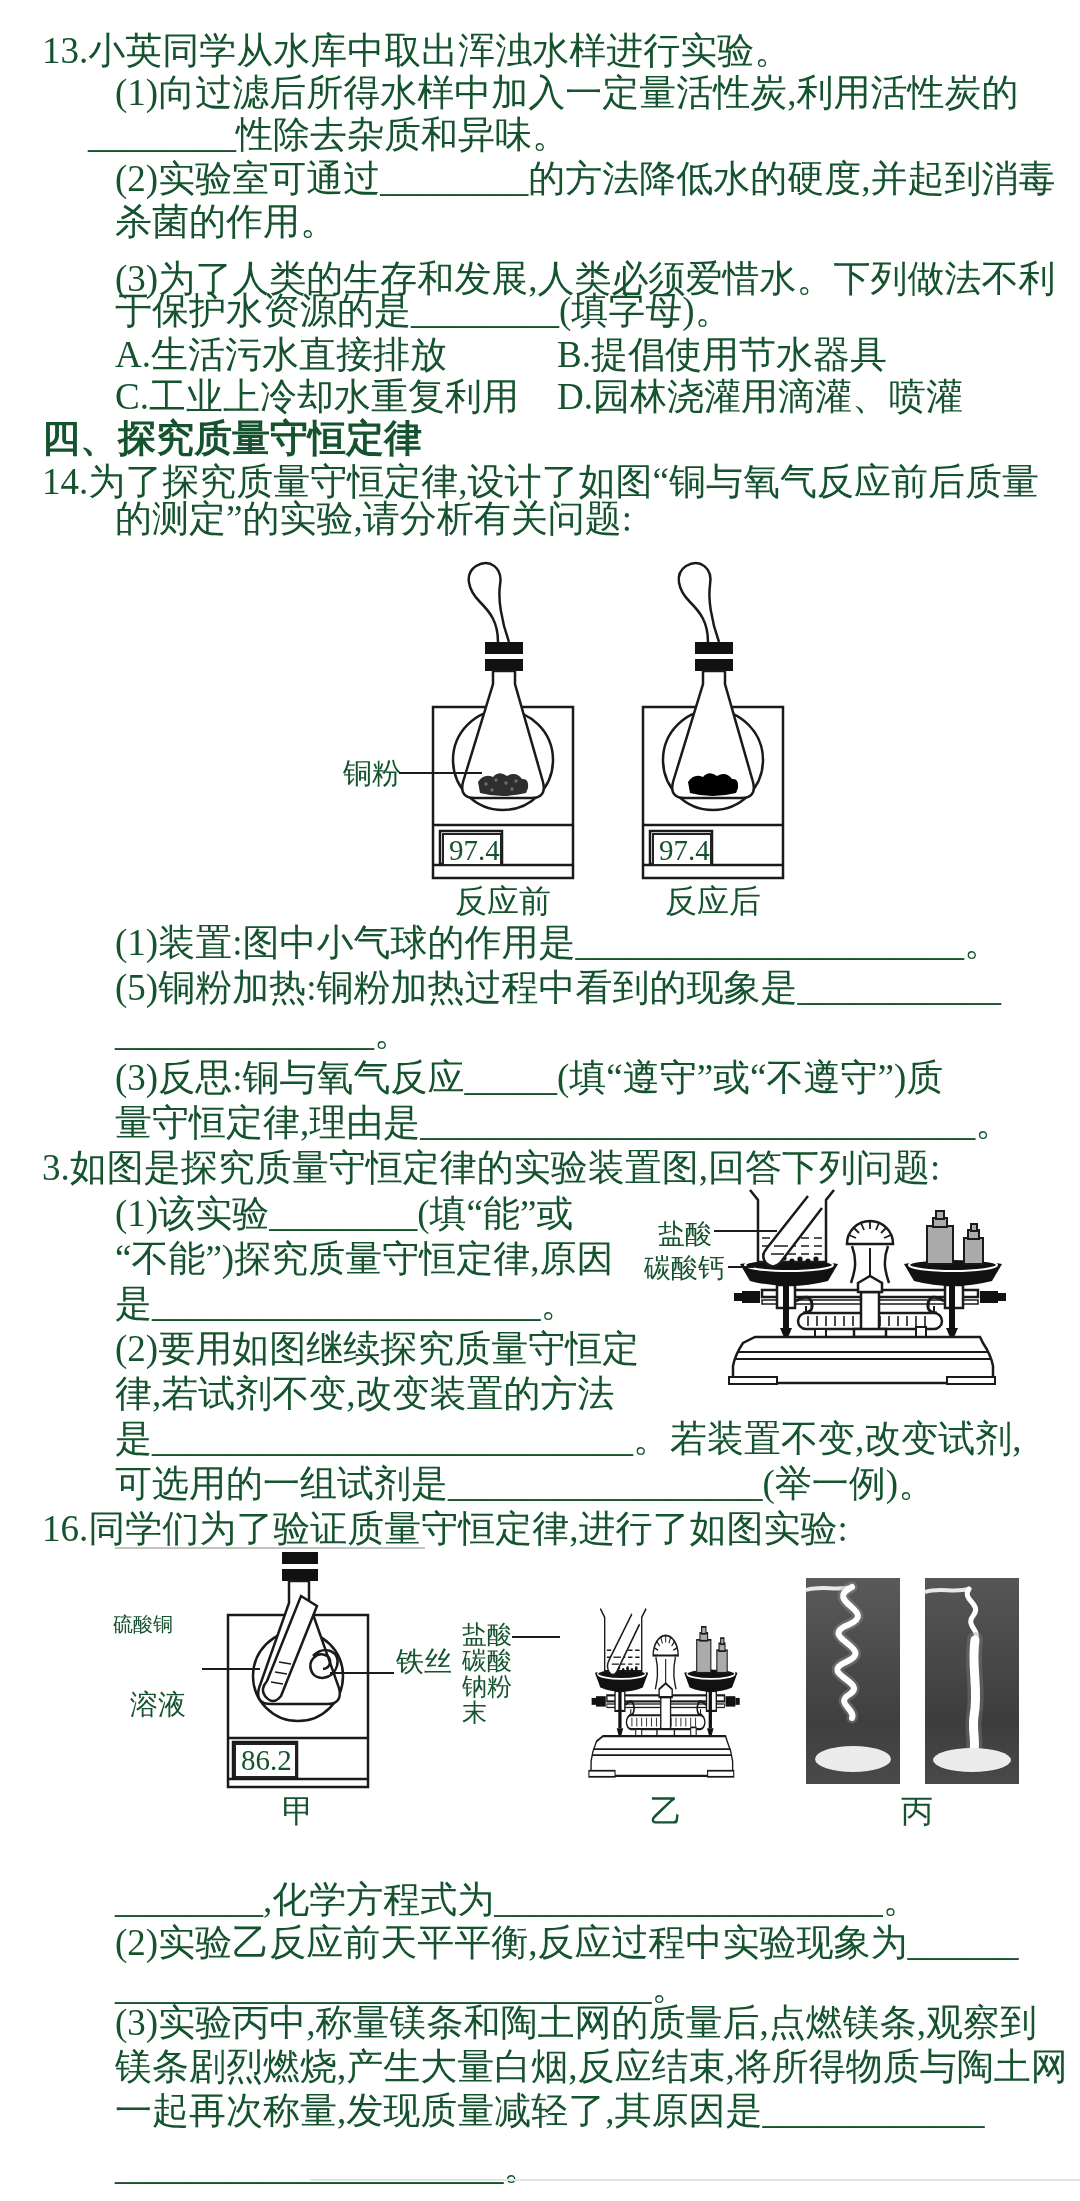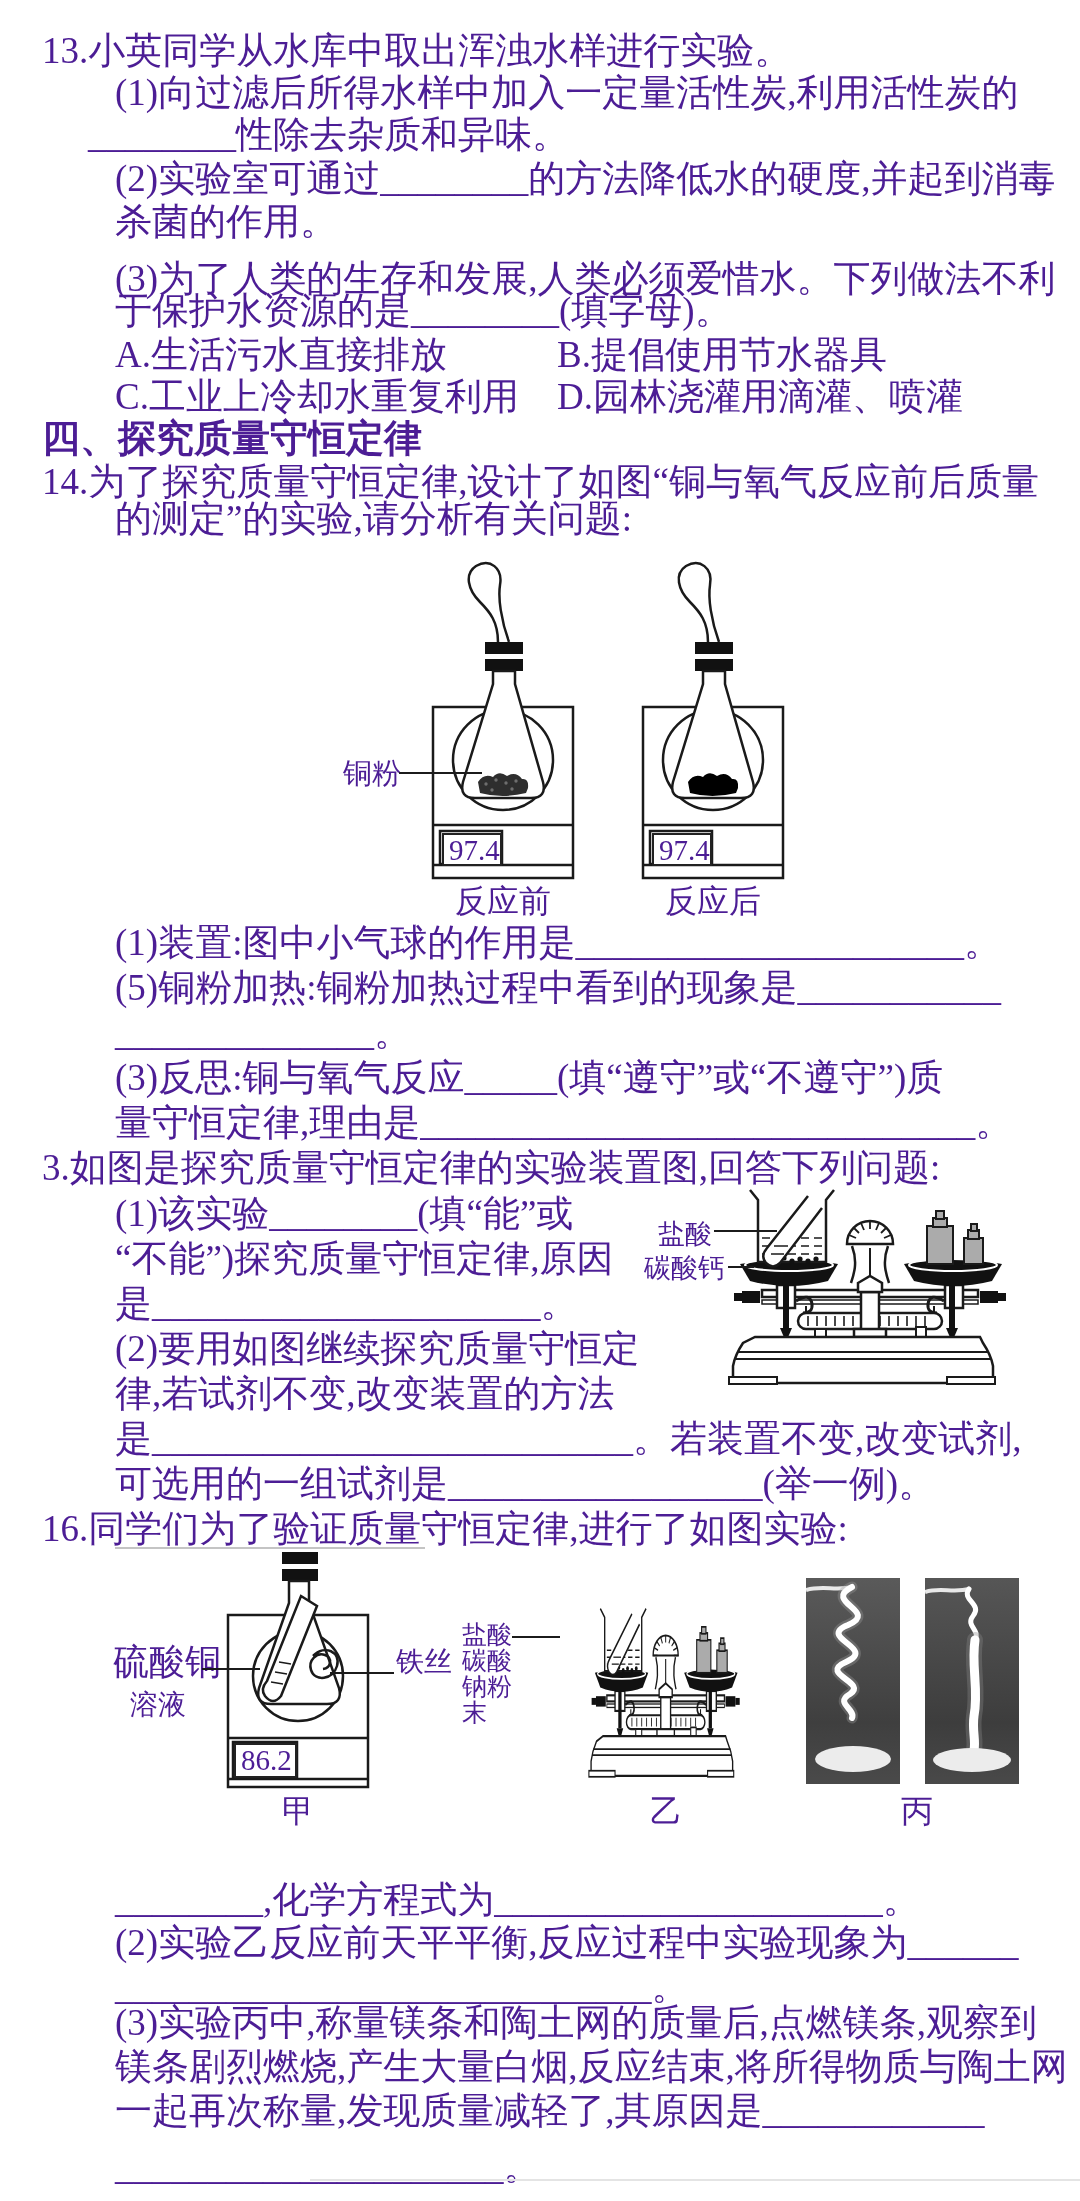--- a/index.html
+++ b/index.html
@@ -1,18 +1,18 @@
 <!DOCTYPE html>
 <html><head>
 <meta charset="utf-8">
 <style>
   html,body{margin:0;padding:0;background:#fff;}
   .page{
     position:relative;width:1080px;height:2201px;background:#ffffff;
-    font-family:"Liberation Serif","DejaVu Serif",serif;color:#4c1d95;overflow:hidden;
+    font-family:"Liberation Serif","DejaVu Serif",serif;color:#14532d;overflow:hidden;
   }
   .tl{position:absolute;font-size:37px;line-height:42px;white-space:nowrap;letter-spacing:0;}
   .bold{font-weight:bold;font-size:38px;}
   .dlabel{position:absolute;font-size:29px;line-height:33px;white-space:nowrap;text-align:center;}
   .dlabel-sm{position:absolute;font-size:25px;line-height:25px;white-space:nowrap;}
   .caption{position:absolute;font-size:32px;width:120px;text-align:center;white-space:nowrap;}
   .reading{position:absolute;border:2px solid #222;background:#fff;font-size:29px;line-height:31px;padding-left:5px;box-sizing:border-box;}
   .pline{position:absolute;height:2px;background:#1b1b1b;}
   .faintline{position:absolute;height:2px;background:#c4c4c4;}
   .vert{word-break:break-all;width:31px;}
@@ -214,21 +214,21 @@
         <line x1="46" y1="134" x2="58" y2="136"></line>
         <line x1="50" y1="124" x2="62" y2="126"></line>
         <line x1="54" y1="114" x2="66" y2="116"></line>
       </g>
       <path d="M88,108 C100,96 116,104 112,118 C108,132 90,134 86,122 C83,112 92,104 100,107 C108,110 106,120 98,121"></path>
       <line x1="3" y1="190" x2="143" y2="190"></line>
       <line x1="3" y1="231" x2="143" y2="231"></line>
       <rect x="8" y="194" width="64" height="36" fill="#fff"></rect>
     </g>
   </svg>
-  <div class="dlabel" style="left:113px;top:1646px;font-size:36px">硫酸铜</div>
+  <div class="dlabel" style="left:113px;top:1608px;font-size:20px">硫酸铜</div>
   <div class="dlabel" style="left:130px;top:1688px;font-size:28px">溶液</div>
   <div class="pline" style="left:202px;top:1668px;width:58px"></div>
   <div class="dlabel vert" style="left:396px;top:1646px;font-size:28px;line-height:31px">铁丝</div>
   <div class="pline" style="left:330px;top:1672px;width:64px"></div>
   <div class="reading" style="left:234px;top:1743px;width:63px;height:35px">86.2</div>
   <div class="caption" style="left:238px;top:1790px">甲</div>
 
   <svg style="left:535px;top:1600px" width="245" height="182" viewBox="0 0 450 210" preserveAspectRatio="none">
     <use href="#balance-art"></use>
   </svg>

